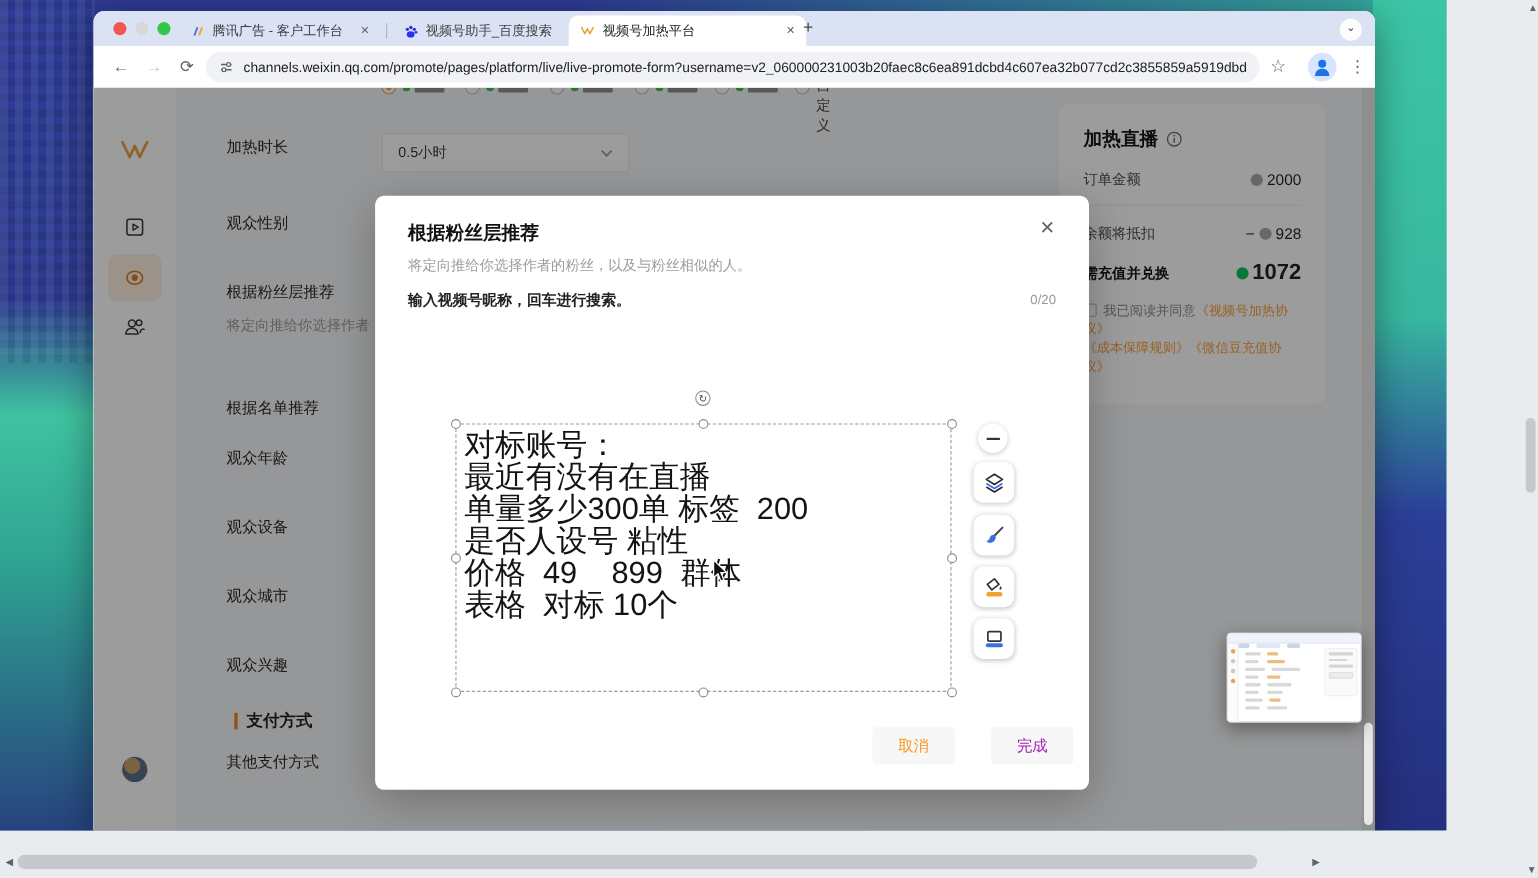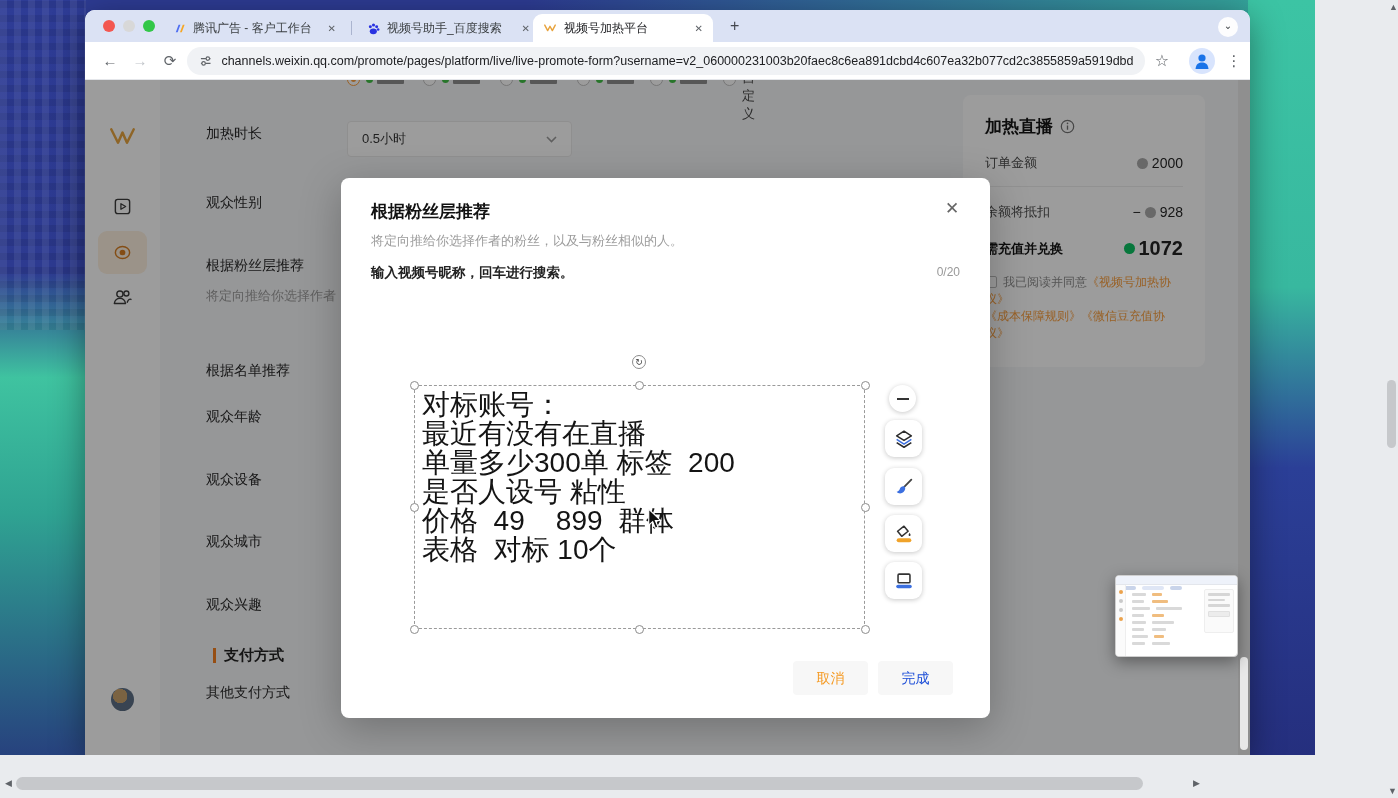--- a/index.html
+++ b/index.html
@@ -101,21 +101,21 @@
   .m-sub { position:absolute; left:30px; top:54px; font-size:13px; color:#9c9c9c; }
   .m-inlabel { position:absolute; left:30px; top:86px; font-size:13.5px; font-weight:700; color:#222; }
   .m-counter { position:absolute; right:30px; top:87px; font-size:12px; color:#999; }
   .m-inputwrap { position:absolute; left:30px; top:112px; width:589px; height:44px; border:1px solid #e3e3e3; border-radius:4px; }
   .m-inputwrap input { width:100%; height:100%; border:0; outline:none; padding:0 14px; font-size:13px; color:#333;
                        font-family:"Liberation Sans","DejaVu Sans",sans-serif; background:transparent; }
   .m-inputwrap input::placeholder { color:#c2c2c2; }
   .m-btn { position:absolute; top:483px; width:75px; height:34px; border-radius:4px; background:#f7f7f7;
            text-align:center; line-height:34px; font-size:14px; }
   .m-btn.cancel { left:452px; color:#f59a23; }
-  .m-btn.done { left:537px; color:#1d4ed8; }
+  .m-btn.done { left:560px; color:#a21caf; }
 
   
   .anno { position:absolute; left:0; top:0; width:1165px; height:675px; z-index:5; pointer-events:none; }
   .sel-rect { position:absolute; left:329px; top:305px; width:451px; height:244px; border:1px dashed #9a9a9a; }
   .handle { position:absolute; width:9px; height:9px; border-radius:50%; background:#fff; border:1px solid #8c8c8c; }
   .rot-handle { position:absolute; left:547px; top:275px; width:14px; height:14px; border-radius:50%; background:#fff;
                 border:1px solid #8c8c8c; text-align:center; font-size:9px; line-height:13px; color:#444; }
   .anno-text { position:absolute; left:337px; top:310px; font-size:28px; line-height:29px; color:#141414; }
   .anno-text div { white-space:pre; }
   .atoolbar-btn { position:absolute; left:800px; width:37px; height:37px; background:#fff; border-radius:9px;
@@ -174,21 +174,21 @@
             <circle cx="3.6" cy="5" r="1.6" fill="#2932e1"></circle>
               <circle cx="7" cy="3.2" r="1.7" fill="#2932e1"></circle>
             <circle cx="10.4" cy="5" r="1.6" fill="#2932e1"></circle>
               <circle cx="12" cy="8" r="1.4" fill="#2932e1"></circle>
             <ellipse cx="6.8" cy="10" rx="3.8" ry="3.1" fill="#2932e1"></ellipse>
           </svg>
           <span class="title">视频号助手_百度搜索</span>
           <span class="x">✕</span>
         </div>
 
-        <div class="tab active" style="left:448px;width:180px;">
+        <div class="tab active" style="left:432px;width:216px;">
           <svg width="14" height="14" viewBox="0 0 24 24">
             <path d="M3 7 L8 16.5 L12 9 L16 16.5 L21 7" fill="none" stroke="#e8a33d" stroke-width="2.4" stroke-linejoin="round" stroke-linecap="round"></path>
           </svg>
           <span class="title">视频号加热平台</span>
           <span class="x">✕</span>
         </div>
 
         <div class="newtab">+</div>
         <div class="tabsearch">⌄</div>
       </div>

